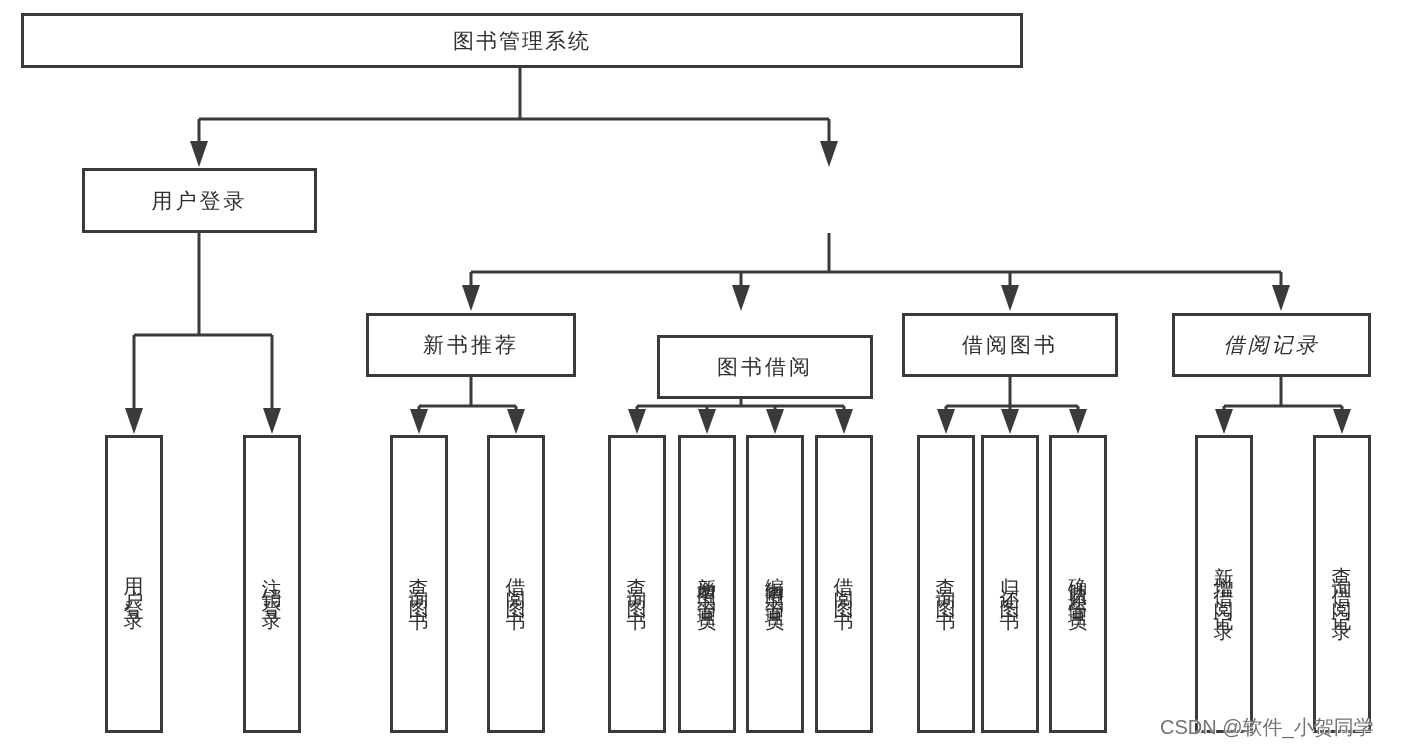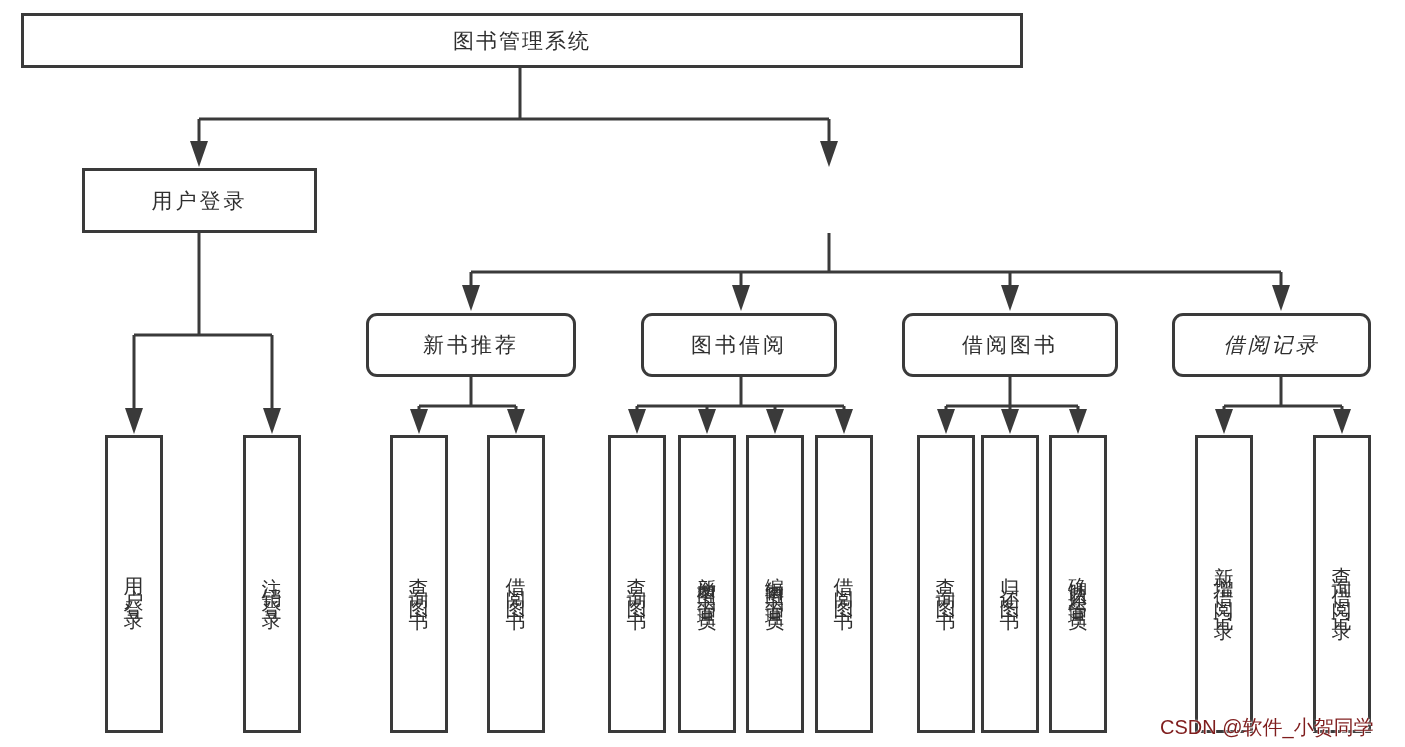--- a/index.html
+++ b/index.html
@@ -34,23 +34,23 @@
     text-align: center;
   }
   .hbox {
     font-size: 21px;
     letter-spacing: 3px;
     white-space: nowrap;
   }
   .root-box  { left: 21px;  top: 13px;  width: 1002px; height: 55px; letter-spacing: 2px; }
   .l2-user   { left: 82px;  top: 168px; width: 235px;  height: 65px; }
   .l2-book   { left: 711px; top: 168px; width: 237px;  height: 65px; }
-  .l3 { top: 313px; height: 64px; border-radius: 11px; }
+  .l3 { top: 313px; height: 64px; }
   .l3-newrec { left: 366px;  width: 210px; }
-  .l3-borrow { left: 641px;  width: 196px; }
+  .l3-borrow { left: 657px;  width: 216px; margin-top: 22px; }
   .l3-current{ left: 902px;  width: 216px; }
   .l3-record { left: 1172px; width: 199px; font-style: italic; }
   .leaf {
     top: 435px;
     width: 58px;
     height: 298px;
     font-size: 20px;
     letter-spacing: 11px;
   }
   .leaf .vtext {
@@ -74,21 +74,21 @@
   .lf10 { left: 981px; }
   .lf11 { left: 1049px; }
   .lf12 { left: 1195px; }
   .lf13 { left: 1313px; }
   #watermark {
     position: absolute;
     left: 1160px;
     top: 714px;
     width: 245px;
     font-size: 20px;
-    color: #7f1d1d;
+    color: #737373;
     text-shadow: 0 0 2px #ffffff, 1px 1px 0 #ffffff;
     white-space: nowrap;
     z-index: 5;
   }
 </style>
 </head>
 <body>
 
 <div id="canvas">
 

